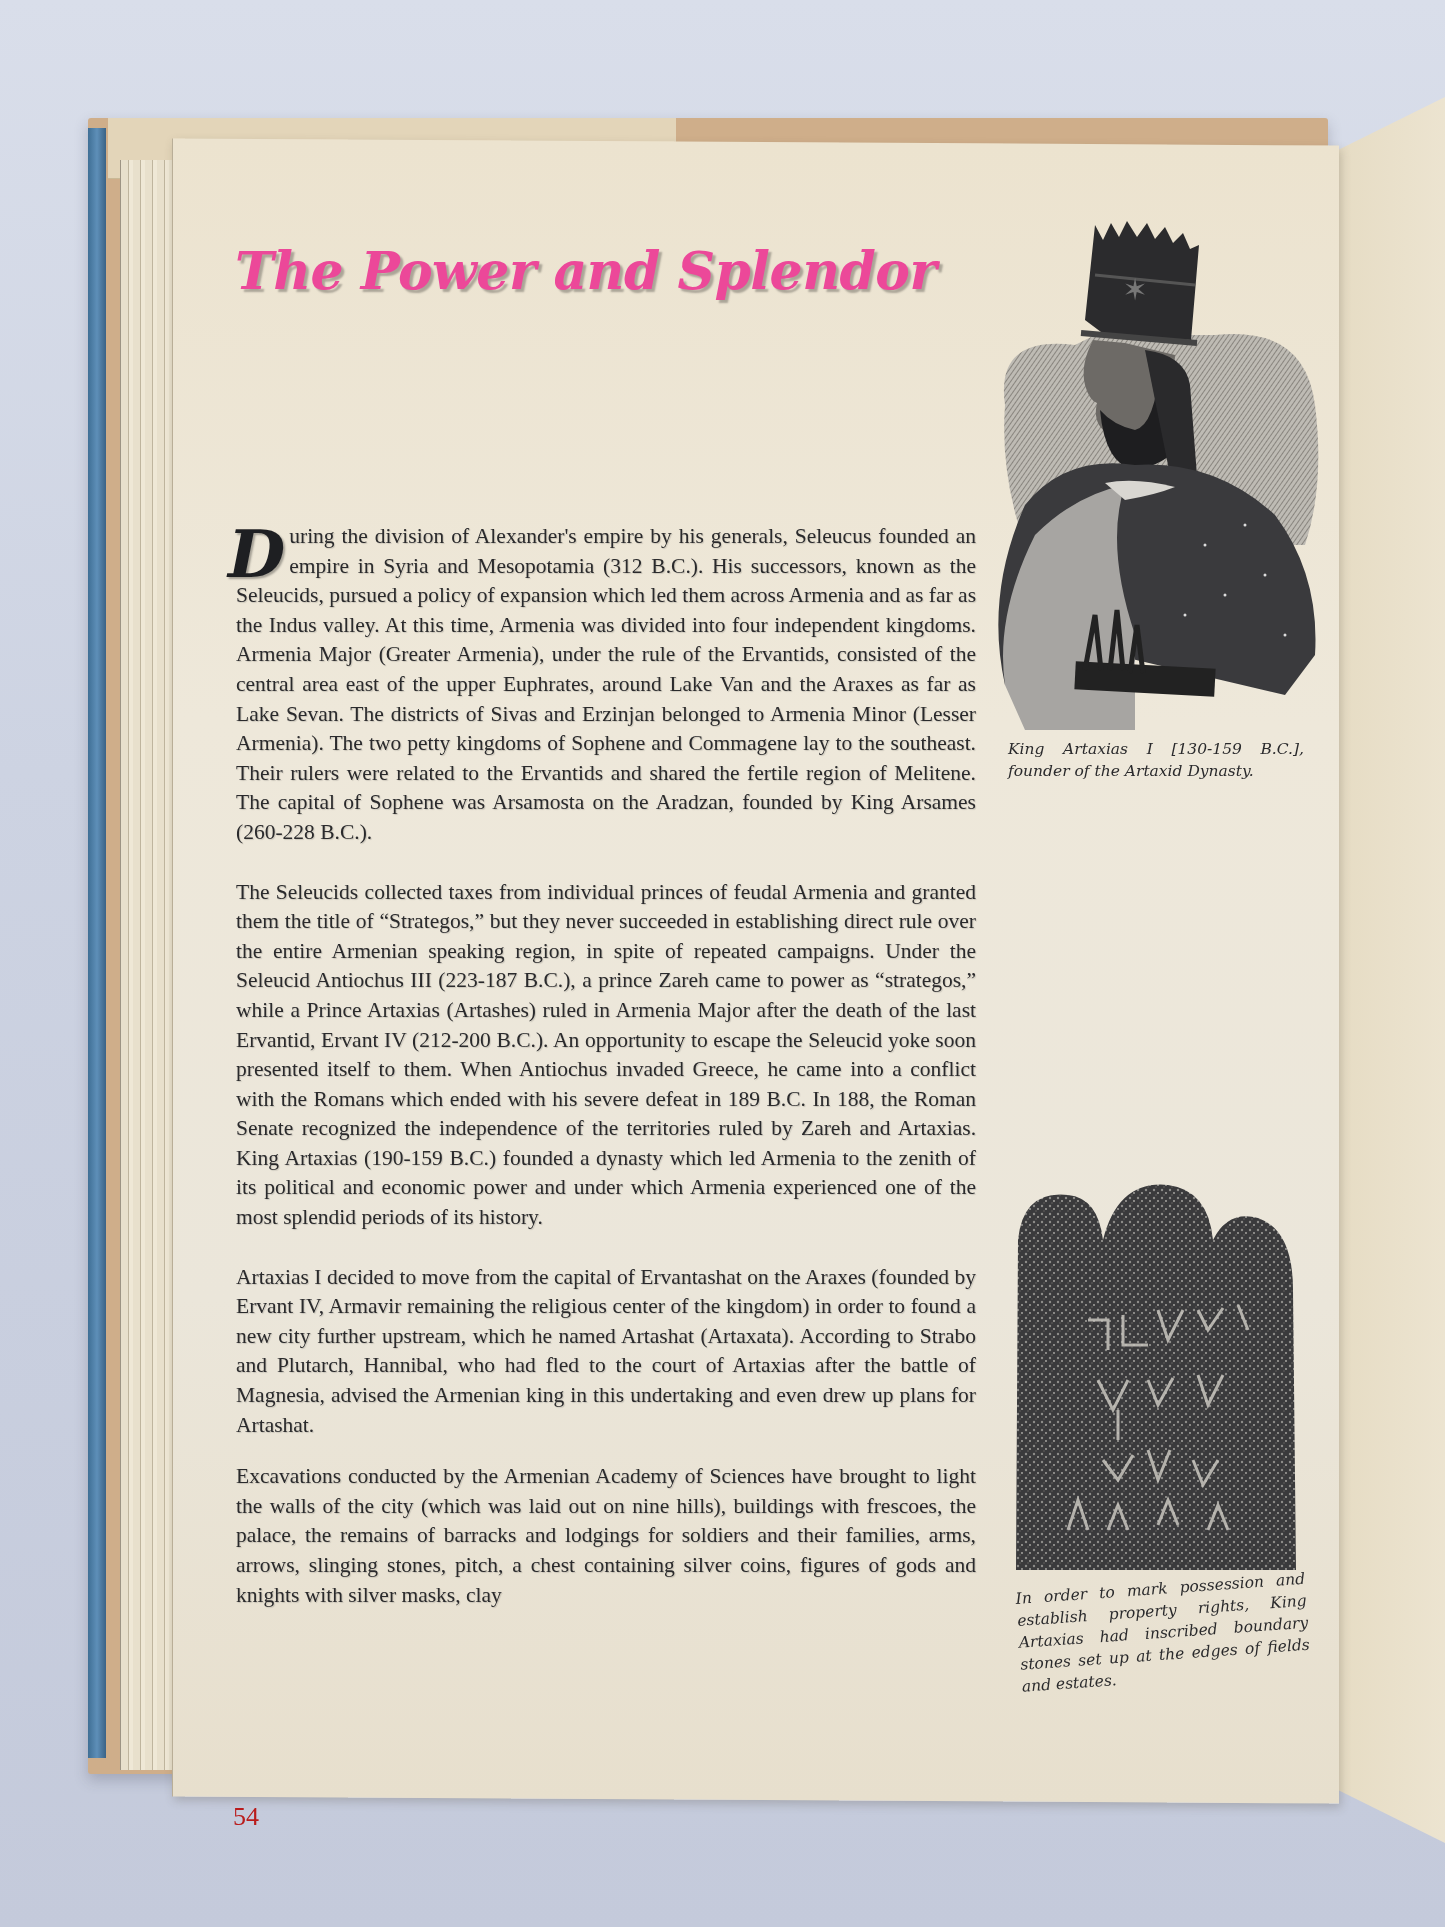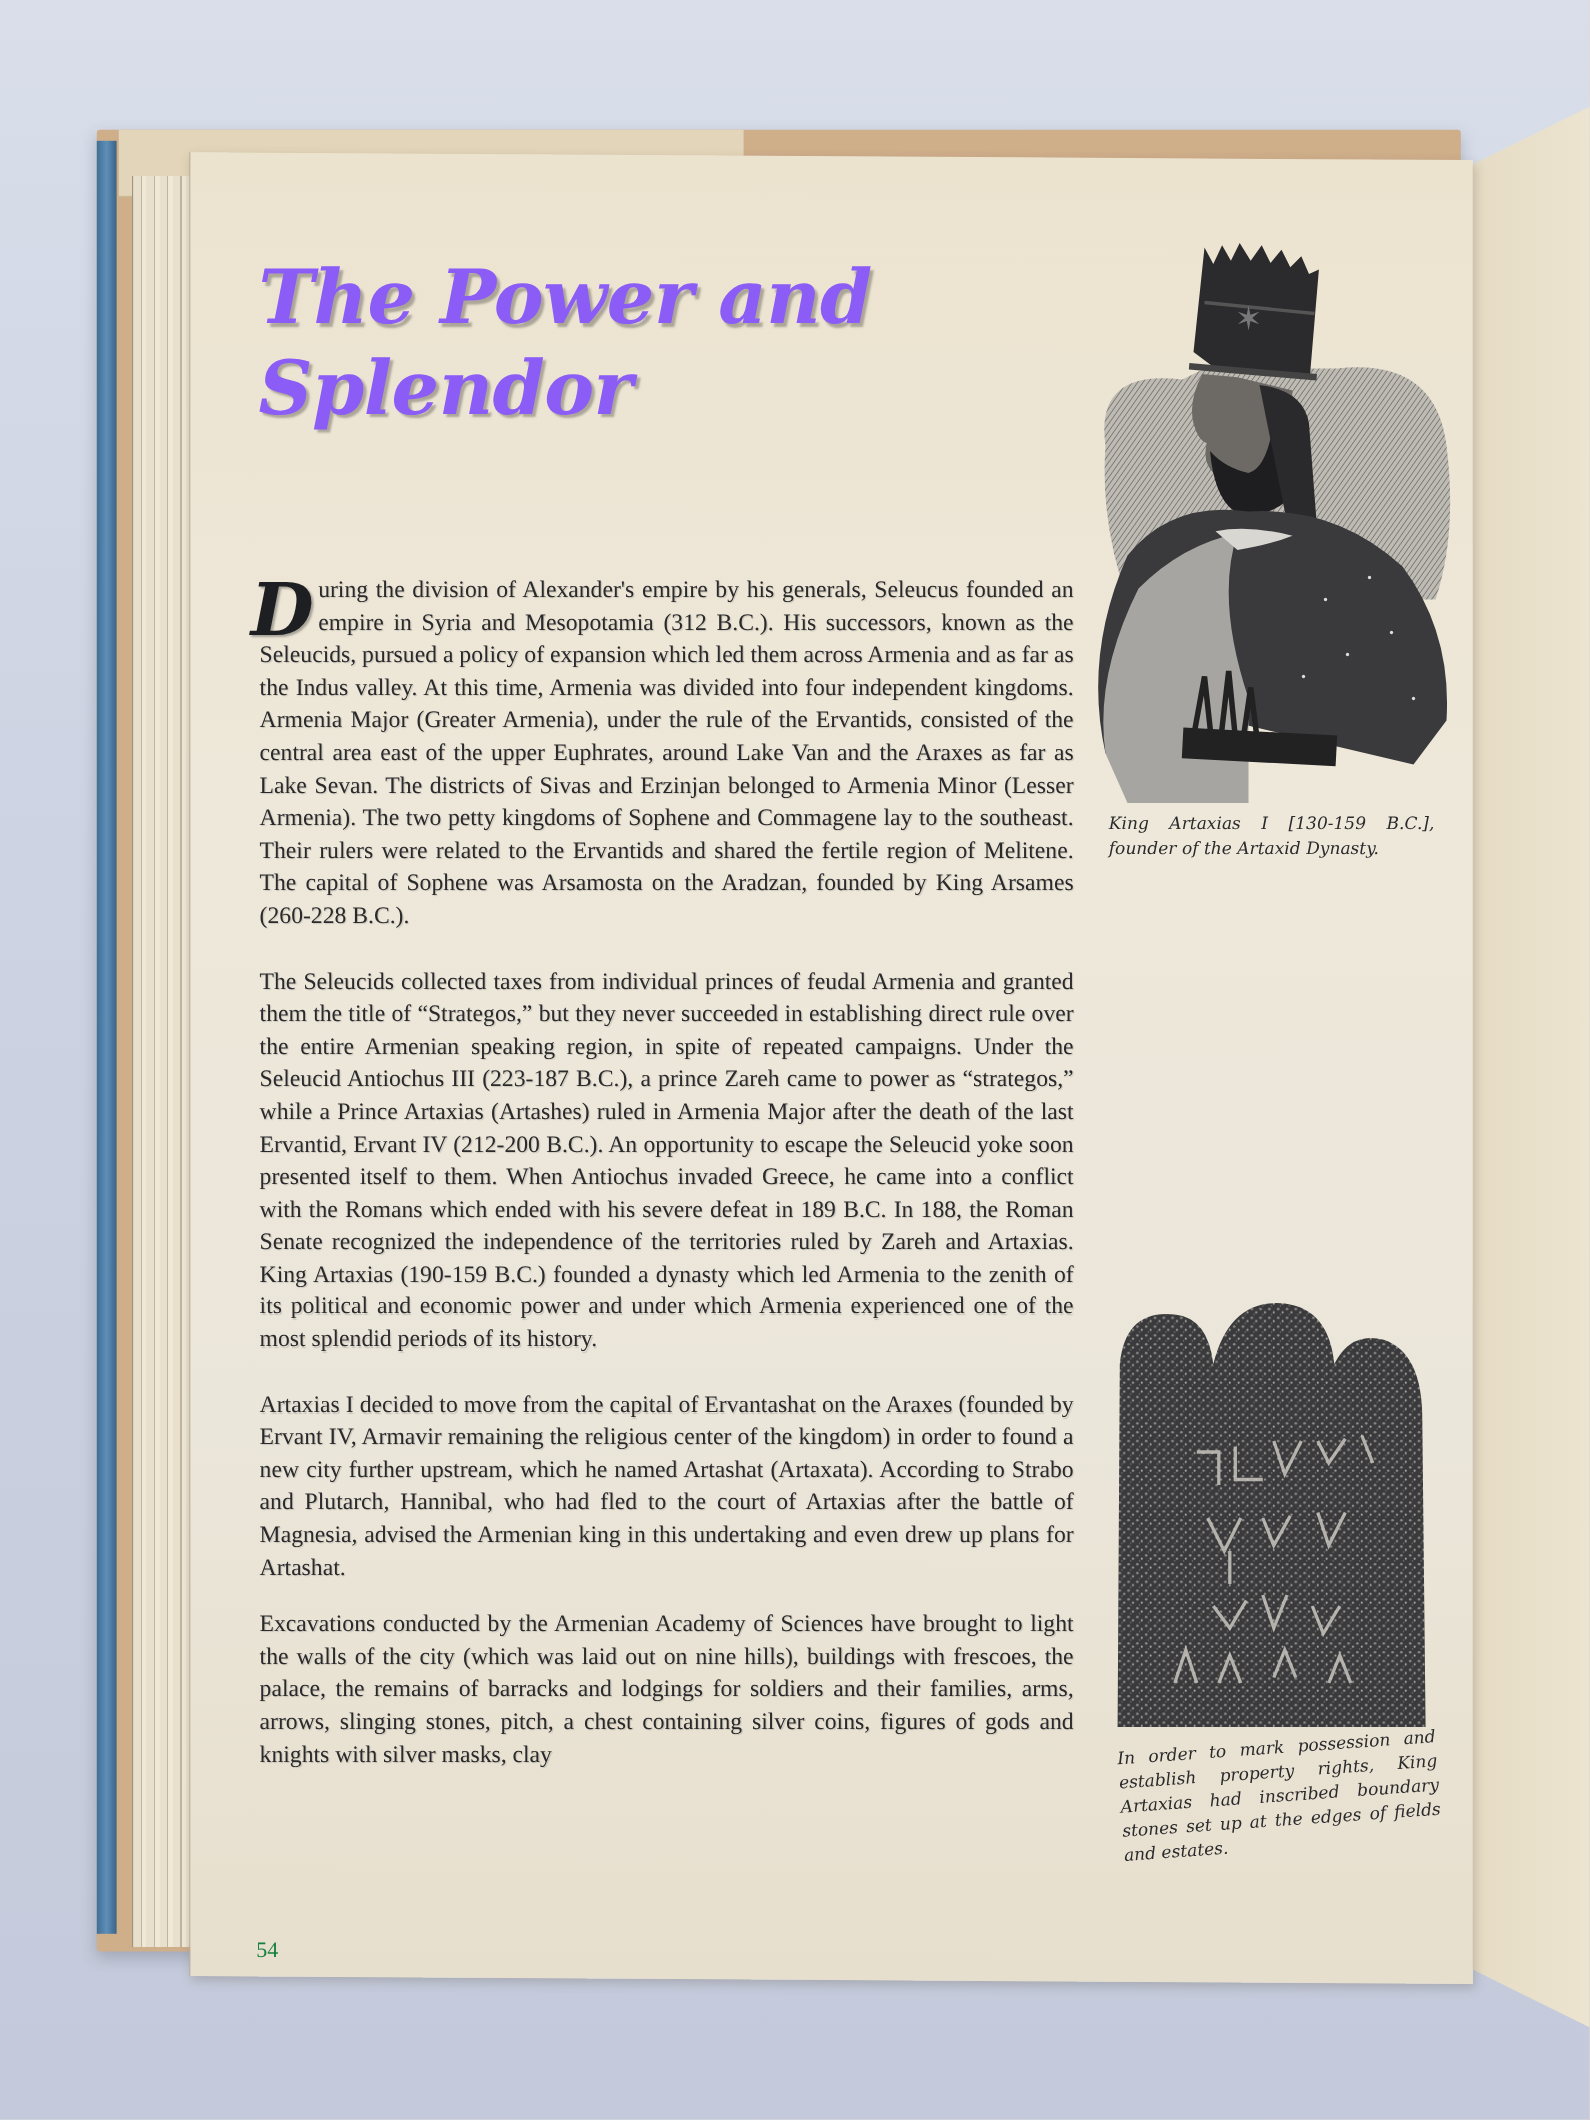--- a/index.html
+++ b/index.html
@@ -36,21 +36,21 @@
   }
   .right-page {
     position: absolute; left: 1338px; top: 90px; width: 120px; height: 1760px;
     background: linear-gradient(90deg, #e6dcc4, #ede5d2);
     clip-path: polygon(0 60px, 100% 0, 100% 100%, 0 1700px);
     border-left: 1px solid #8f866f;
   }
   .title {
     position: absolute; left: 235px; top: 230px; width: 740px;
     font-family: "DejaVu Serif", serif; font-style: italic; font-weight: bold;
-    font-size: 68px; line-height: 82px; color: #8b5cf6;
+    font-size: 52px; line-height: 82px; color: #ec4899;
     text-shadow: 3px 3px 2px rgba(0,0,0,0.28); letter-spacing: -0.5px;
   }
   .body-col {
     position: absolute; left: 236px; top: 522px; width: 740px;
     font-size: 21.5px; line-height: 29.6px; color: #2a2a2c;
     text-align: justify; text-shadow: 1px 1px 1px rgba(0,0,0,0.15);
   }
   .body-col p { margin: 0 0 30px 0; }
   .dropcap {
     float: left; font-family: "DejaVu Serif", serif; font-style: italic; font-weight: bold;
@@ -62,21 +62,21 @@
   }
   .fig-king { left: 985px; top: 215px; width: 340px; height: 515px; background: transparent; }
   .fig-stone { left: 1008px; top: 1180px; width: 292px; height: 395px; background: transparent; }
   .caption {
     position: absolute; font-family: "DejaVu Serif", serif; font-style: italic;
     font-size: 15.5px; line-height: 22px; color: #2a2a2c; text-align: justify;
   }
   .cap-king { left: 1008px; top: 738px; width: 296px; }
   .cap-stone { left: 1015px; top: 1588px; width: 290px; transform: rotate(-4deg); transform-origin: left top; }
   .page-num {
-    position: absolute; left: 233px; top: 1762px; font-size: 20px; color: #15803d;
+    position: absolute; left: 233px; top: 1802px; font-size: 26px; color: #b91c1c;
   }
 </style>
 </head>
 <body>
 
 <div class="cover"></div>
 <div class="spine-edge"></div>
 <div class="flap"></div>
 <div class="page-stack"></div>
 <div class="right-page"></div>

